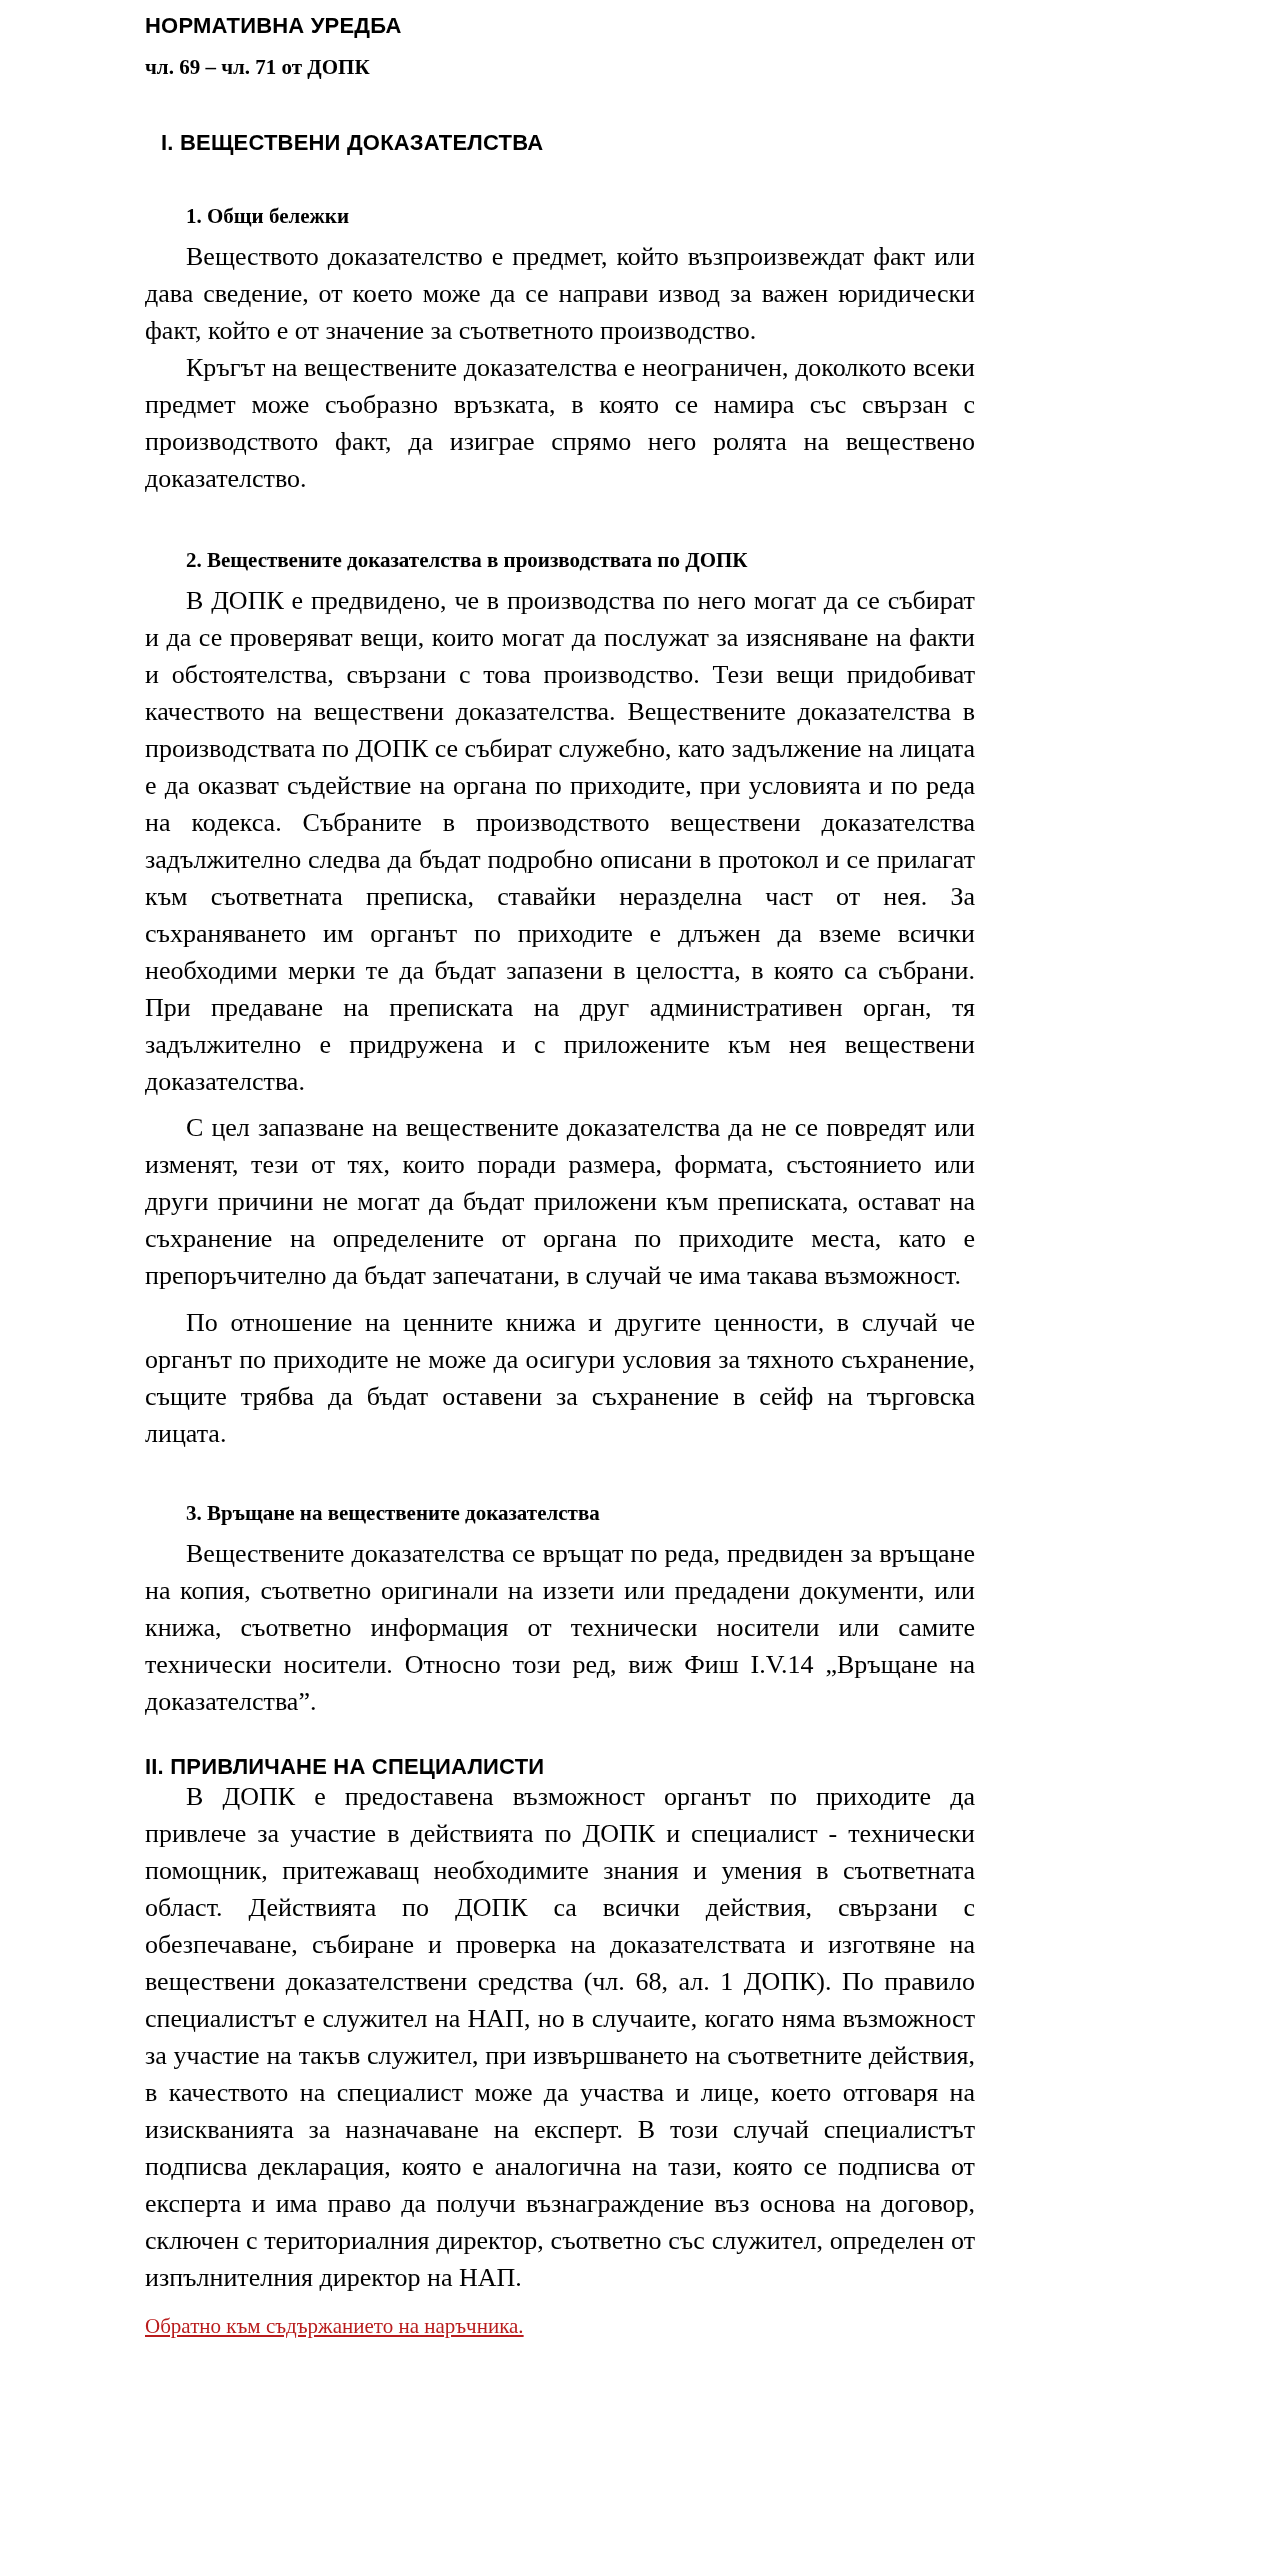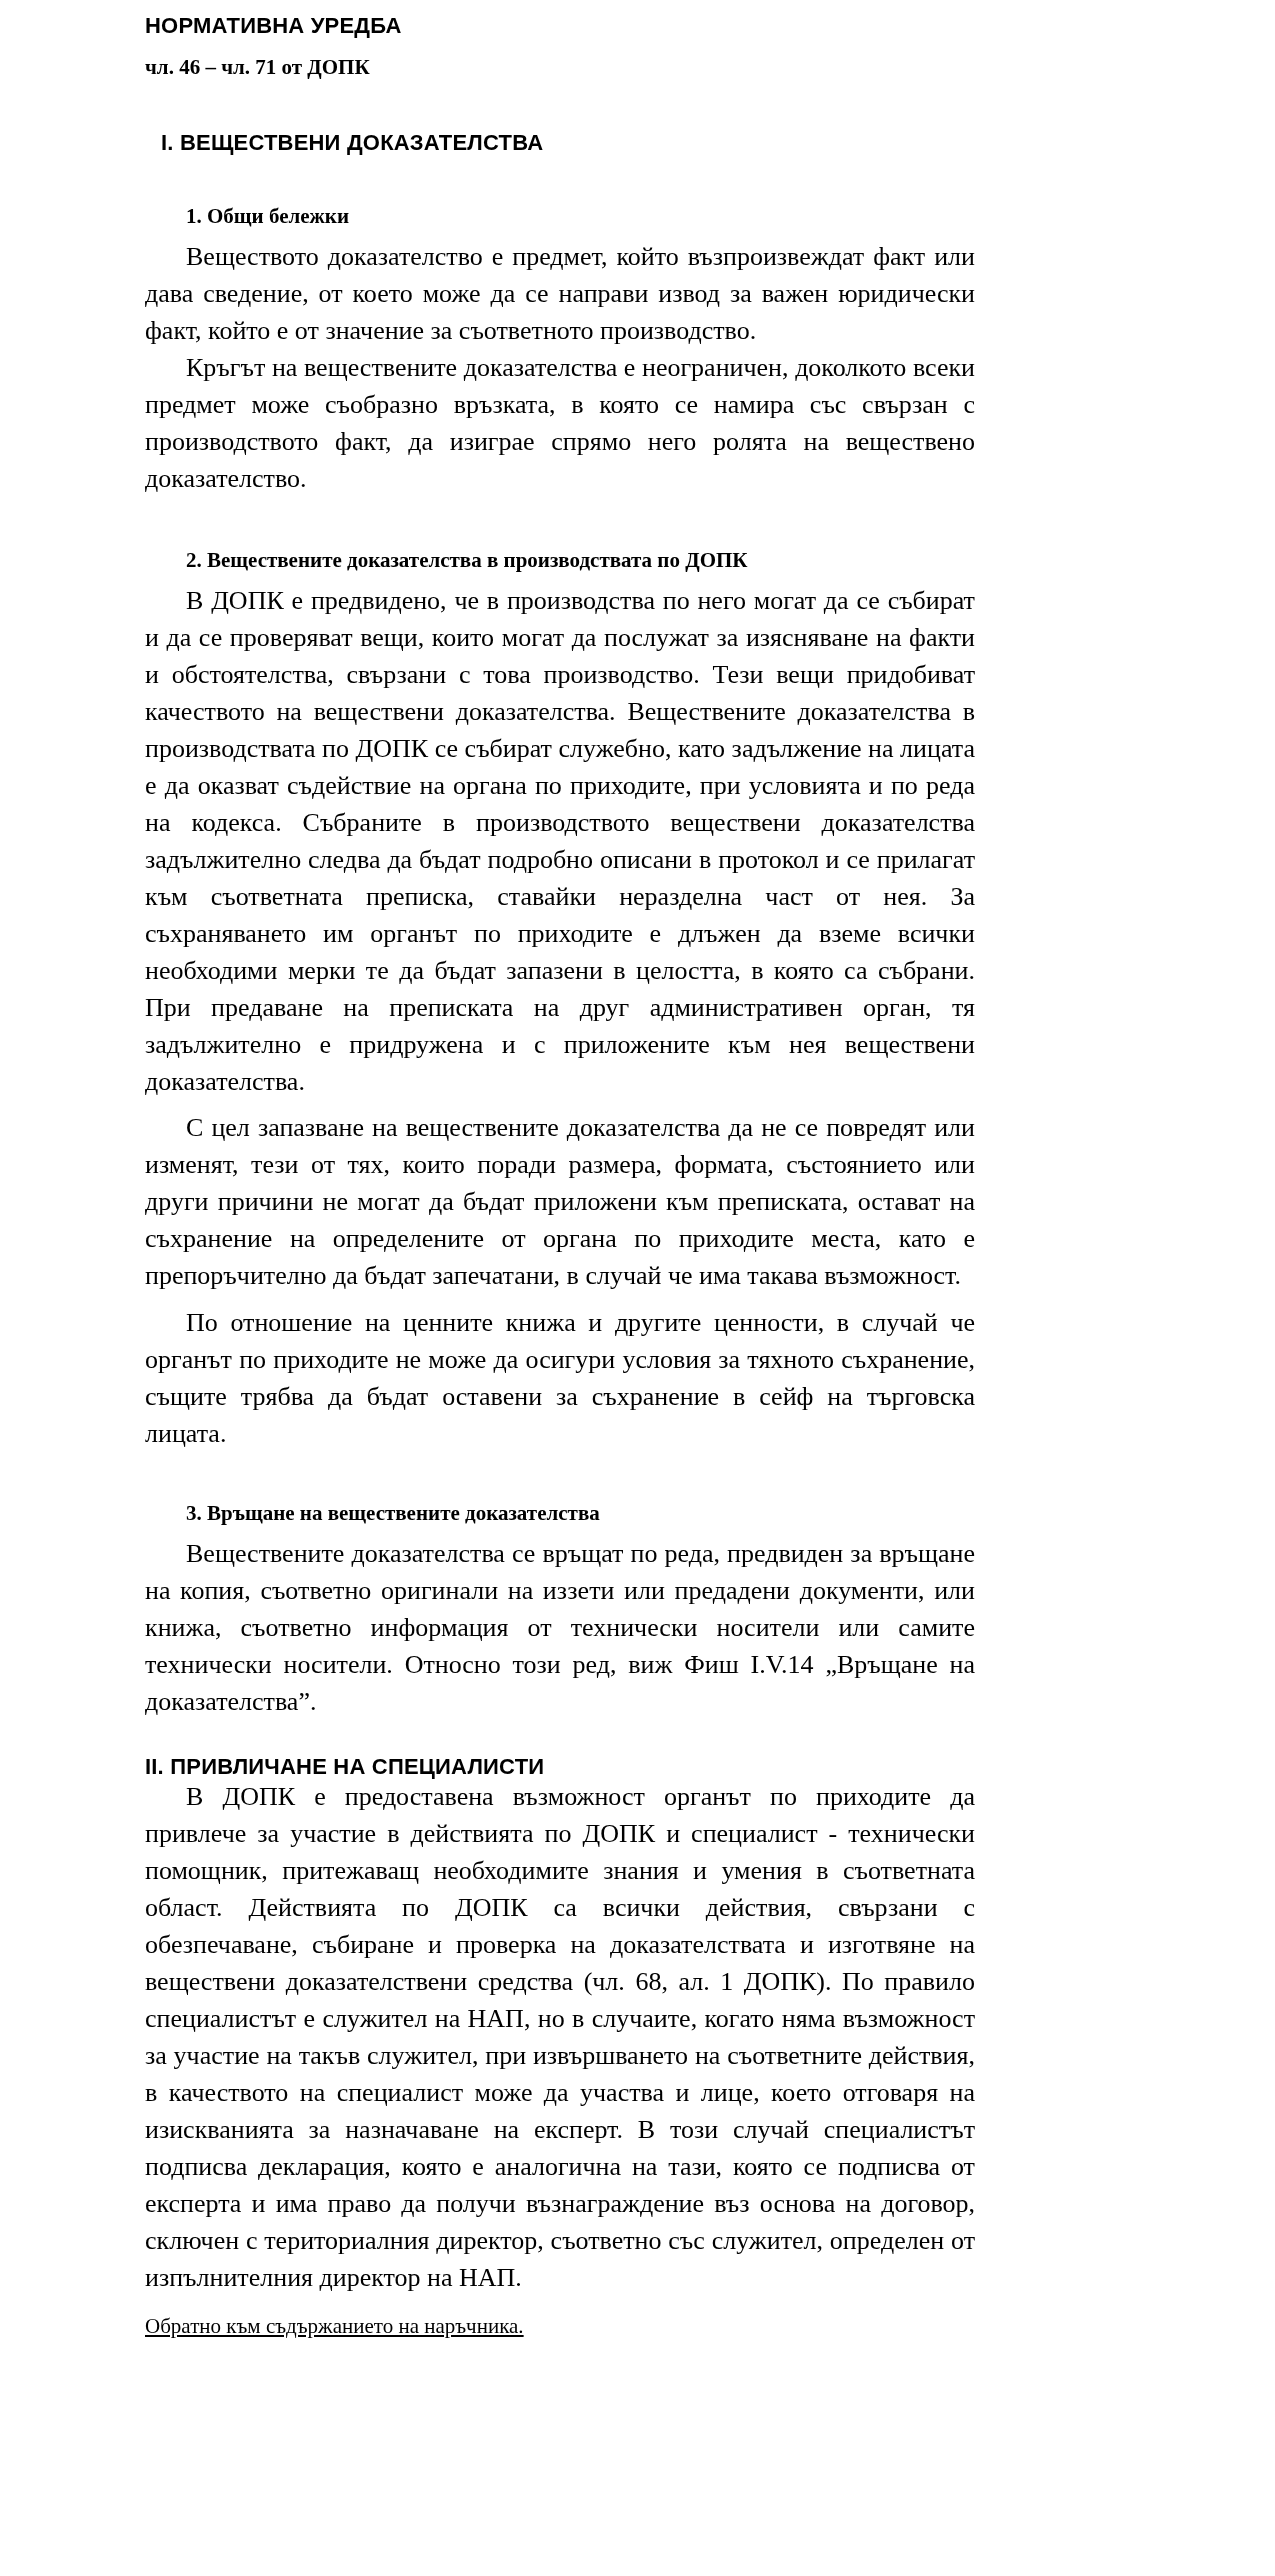--- a/index.html
+++ b/index.html
@@ -78,33 +78,33 @@
   p.body.gap-md { margin-top: 0; }
   p.body.gap-first { margin-top: 11px; }
   
   .footer-link-wrap {
     padding-top: 13.6px;
     text-indent: 0;
   }
   a.back-link {
     font-family: "Liberation Serif", "DejaVu Serif", serif;
     font-size: 21px;
-    color: #000000;
+    color: #b91c1c;
     text-decoration: underline;
     line-height: 34px;
   }
 </style>
 </head>
 <body>
 
 <div class="page">
 
   <h1 class="doc-title">НОРМАТИВНА УРЕДБА</h1>
 
-  <h2 class="doc-subtitle">чл. 46 – чл. 71 от ДОПК</h2>
+  <h2 class="doc-subtitle">чл. 69 – чл. 71 от ДОПК</h2>
 
   <h2 class="section-heading sec-1">I. ВЕЩЕСТВЕНИ ДОКАЗАТЕЛСТВА</h2>
 
   <h3 class="subsection-heading sub-1">1. Общи бележки</h3>
 
   <p class="body gap-first">Веществото доказателство е предмет, който възпроизвеждат факт или дава сведение, от което може да се направи извод за важен юридически факт, който е от значение за съответното производство.</p>
 
   <p class="body gap-md">Кръгът на веществените доказателства е неограничен, доколкото всеки предмет може съобразно връзката, в която се намира със свързан с производството факт, да изиграе спрямо него ролята на веществено доказателство.</p>
 
   <h3 class="subsection-heading sub-2">2. Веществените доказателства в производствата по ДОПК</h3>

